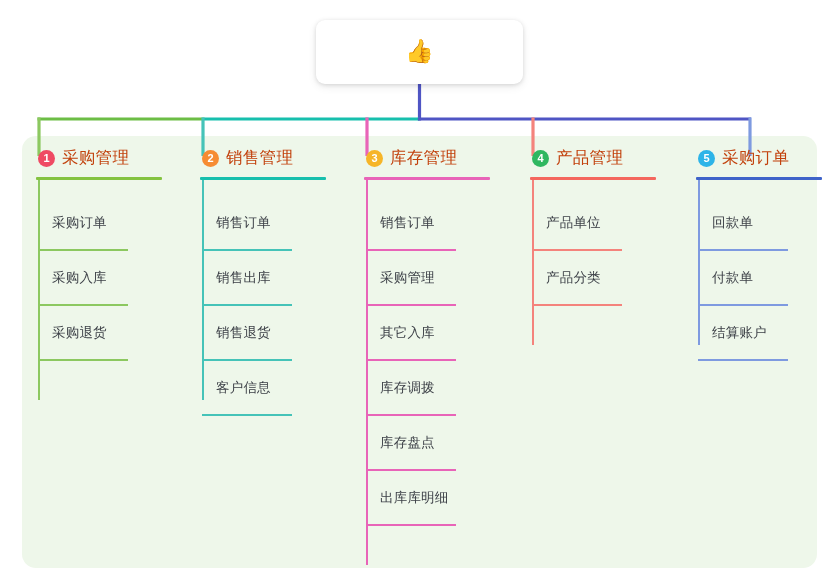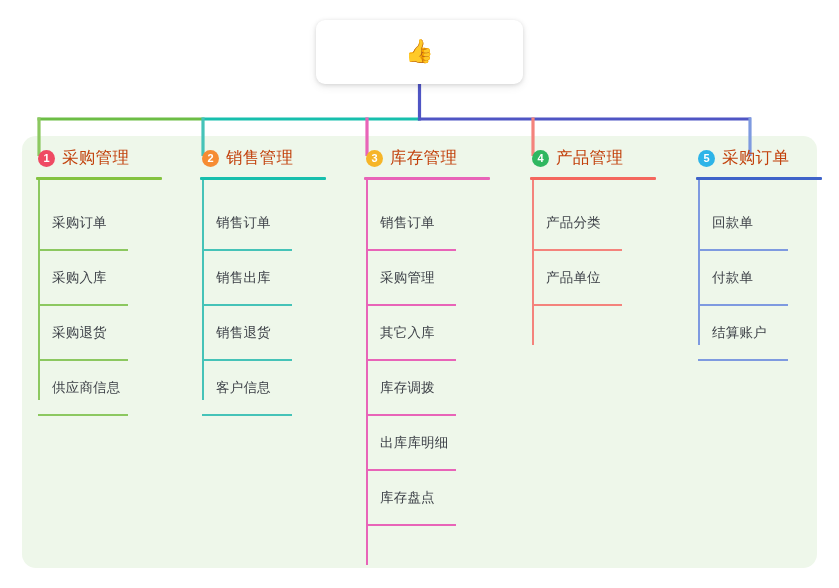--- a/index.html
+++ b/index.html
@@ -185,24 +185,20 @@
           <span class="item-rule" style="background: rgb(140, 200, 96);"></span>
         </div>
         <div class="item">
           <span class="item-label">采购入库</span>
           <span class="item-rule" style="background: rgb(140, 200, 96);"></span>
         </div>
         <div class="item">
           <span class="item-label">采购退货</span>
           <span class="item-rule" style="background: rgb(140, 200, 96);"></span>
         </div>
-        <div class="item">
-          <span class="item-label">供应商信息</span>
-          <span class="item-rule" style="background: rgb(140, 200, 96);"></span>
-        </div>
       </div>
     </div>
     <div class="column" style="left: 164px;">
       <div class="col-head">
         <span class="badge" style="background: rgb(246, 140, 51);">2</span>
         <span class="col-title">销售管理</span>
         <span class="head-rule" style="background: rgb(23, 191, 173);"></span>
       </div>
       <div class="col-items">
         <div class="spine" style="background: rgb(69, 195, 184); height: 220px;"></div>
@@ -242,43 +238,43 @@
         </div>
         <div class="item">
           <span class="item-label">其它入库</span>
           <span class="item-rule" style="background: rgb(232, 100, 184);"></span>
         </div>
         <div class="item">
           <span class="item-label">库存调拨</span>
           <span class="item-rule" style="background: rgb(232, 100, 184);"></span>
         </div>
         <div class="item">
+          <span class="item-label">库存盘点</span>
+          <span class="item-rule" style="background: rgb(232, 100, 184);"></span>
+        </div>
+        <div class="item">
           <span class="item-label">出库库明细</span>
-          <span class="item-rule" style="background: rgb(232, 100, 184);"></span>
-        </div>
-        <div class="item">
-          <span class="item-label">库存盘点</span>
           <span class="item-rule" style="background: rgb(232, 100, 184);"></span>
         </div>
       </div>
     </div>
     <div class="column" style="left: 494px;">
       <div class="col-head">
         <span class="badge" style="background: rgb(47, 183, 96);">4</span>
         <span class="col-title">产品管理</span>
         <span class="head-rule" style="background: rgb(244, 103, 94);"></span>
       </div>
       <div class="col-items">
         <div class="spine" style="background: rgb(244, 131, 124); height: 165px;"></div>
         <div class="item">
+          <span class="item-label">产品单位</span>
+          <span class="item-rule" style="background: rgb(244, 131, 124);"></span>
+        </div>
+        <div class="item">
           <span class="item-label">产品分类</span>
-          <span class="item-rule" style="background: rgb(244, 131, 124);"></span>
-        </div>
-        <div class="item">
-          <span class="item-label">产品单位</span>
           <span class="item-rule" style="background: rgb(244, 131, 124);"></span>
         </div>
       </div>
     </div>
     <div class="column" style="left: 660px;">
       <div class="col-head">
         <span class="badge" style="background: rgb(45, 180, 232);">5</span>
         <span class="col-title">采购订单</span>
         <span class="head-rule" style="background: rgb(63, 99, 201);"></span>
       </div>

